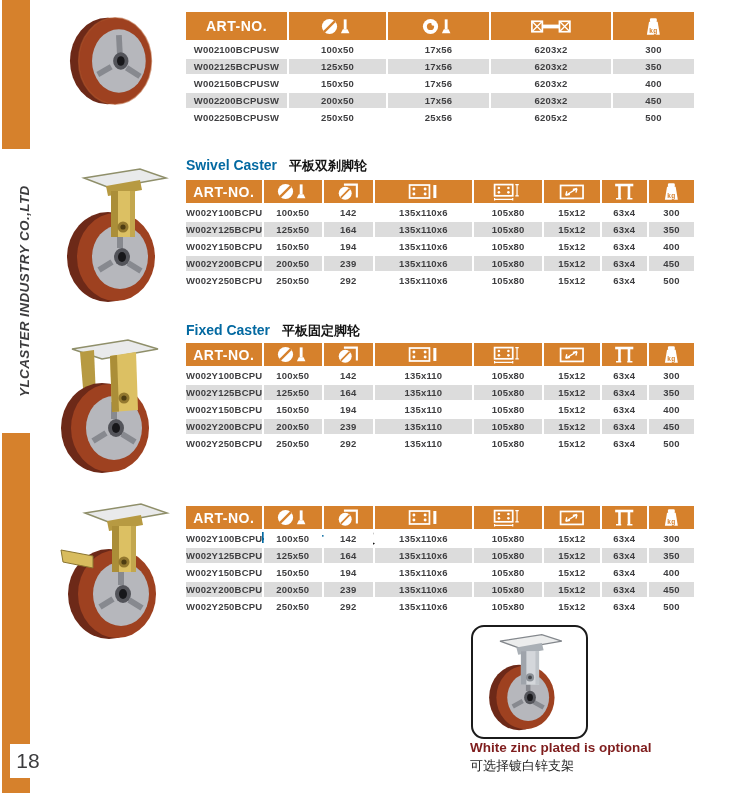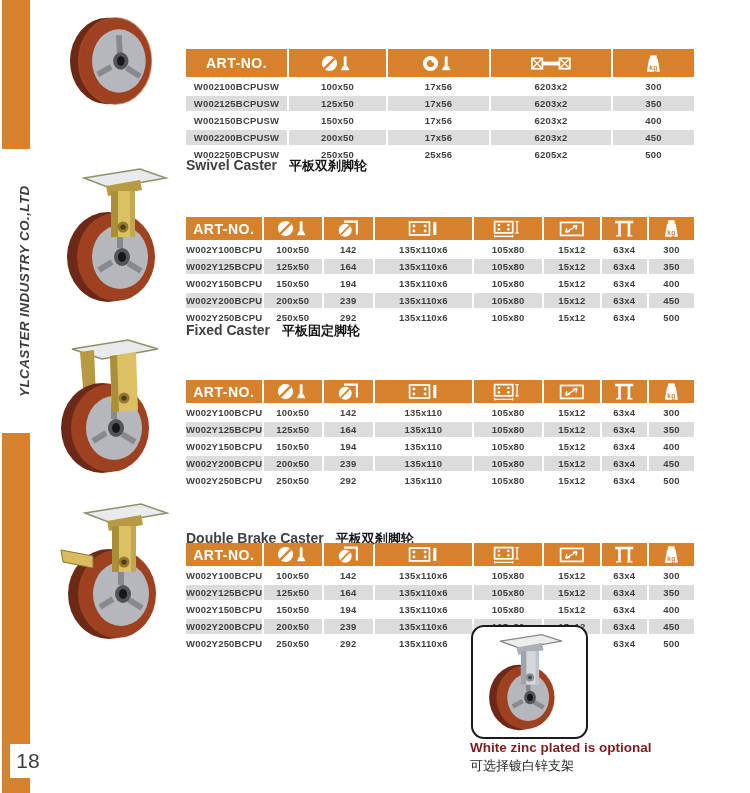--- a/index.html
+++ b/index.html
@@ -21,21 +21,21 @@
     display:flex;align-items:center;justify-content:center;
     font-style:italic;font-weight:bold;font-size:13.5px;color:#3c3c3e;
     letter-spacing:0.4px;white-space:nowrap;
   }
   .page-num-box{
     position:absolute;left:10px;top:744px;width:36px;height:34px;background:#fff;
     display:flex;align-items:center;justify-content:center;
     font-size:21px;color:#3c3c3e;
   }
   
-  .tbl-wrap{position:absolute;margin-top:37px;}
+  .tbl-wrap{position:absolute;}
   .t1{left:184px;top:10px;width:512px;}
   .t2{left:184px;top:178px;width:512px;}
   .t3{left:184px;top:341px;width:512px;}
   .t4{left:184px;top:504px;width:512px;}
   table.spec-table{border-collapse:separate;border-spacing:2px;width:100%;table-layout:fixed;}
   table.spec-table th{
     background:var(--orange);color:#fff;text-align:center;vertical-align:middle;
     font-size:14px;font-weight:bold;padding:0;height:23px;letter-spacing:0.5px;
   }
   .t1 table.spec-table th{height:28px;}
@@ -45,21 +45,21 @@
     white-space:nowrap;overflow:hidden;
   }
   table.spec-table tr.alt td{background:var(--stripe);}
   .hic{height:19px;display:block;margin:0 auto;}
   .icw{display:block;line-height:0;}
   .bgline{stroke:var(--orange);}
   .bgfill{fill:var(--orange);}
   
   .sec-title{position:absolute;left:186px;white-space:nowrap;}
   .s2{top:156px;} .s3{top:321px;} .s4{top:485px;margin-top:44px;}
-  .sec-title .ten{font-size:14px;font-weight:bold;color:#404040;}
+  .sec-title .ten{font-size:14px;font-weight:bold;color:#0369a1;}
   .sec-title .tcn{font-size:13px;font-weight:bold;color:#141414;margin-left:12px;}
   
   .fig{position:absolute;margin:0;line-height:0;}
   .fig-wheel{left:68px;top:14px;}
   .fig-swivel{left:64px;top:165px;}
   .fig-fixed{left:58px;top:334px;}
   .fig-brake{left:53px;top:500px;}
   
   .zinc-box{
     position:absolute;left:471px;top:625px;width:113px;height:110px;

